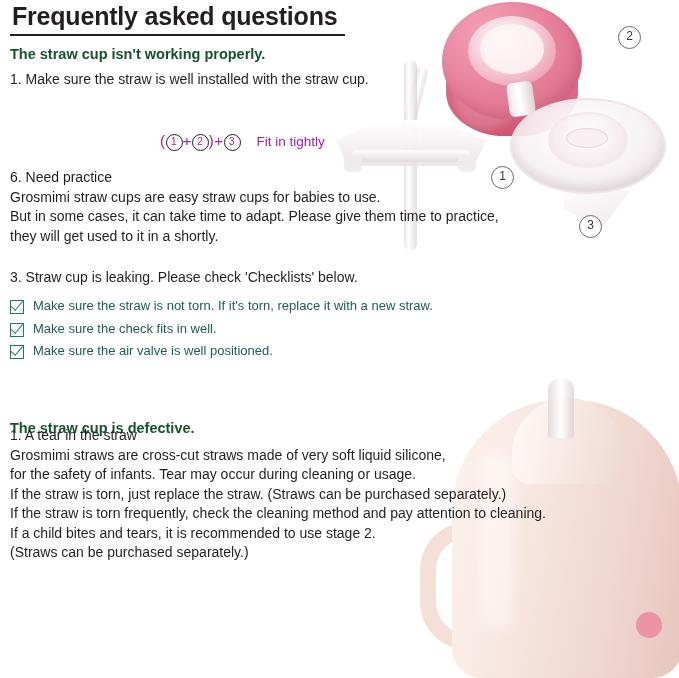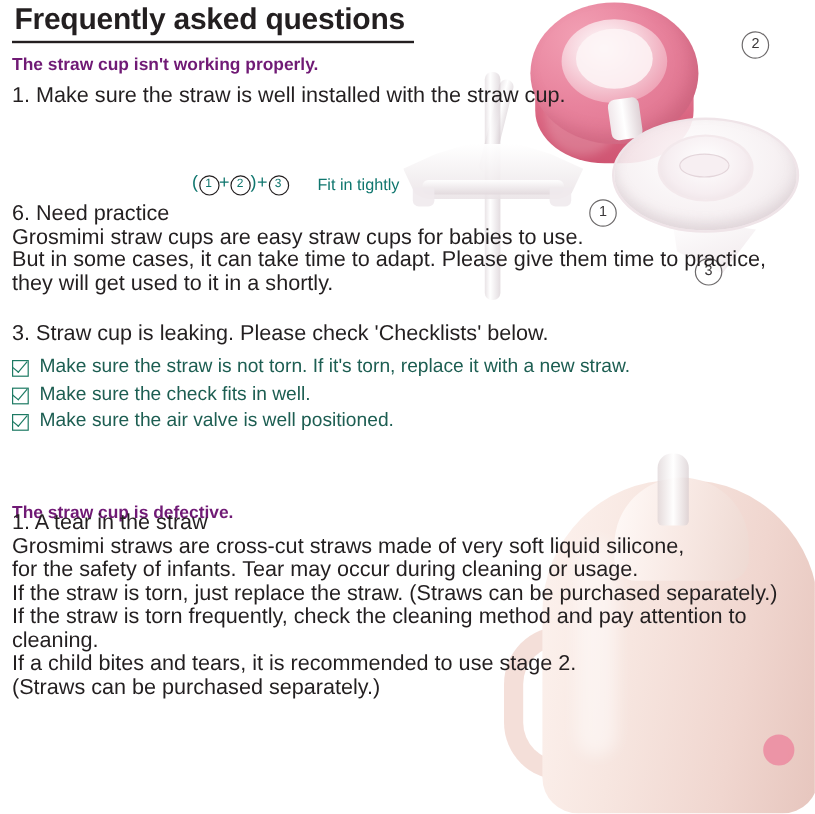--- a/index.html
+++ b/index.html
@@ -286,65 +286,65 @@
     top: 34px;
     width: 335px;
     height: 2px;
     background: #231f20;
   }
   .heading {
     position: absolute;
     left: 10px;
     font-size: 14.5px;
     font-weight: bold;
-    color: #701a75;
+    color: #14532d;
   }
   .h-straw { top: 46px; }
   .h-defect { top: 420px; }
 
   .para {
     position: absolute;
     left: 10px;
-    font-size: 18px;
+    font-size: 14px;
     line-height: 19.5px;
     color: #231f20;
     white-space: pre-line;
   }
   .p1 { top: 70px; }
   .p2 { top: 168px; }
   .p3 { top: 268px; }
   .p4 { top: 426px; }
   .p5 { top: 588px; }
 
   .fit-row {
     position: absolute;
     left: 160px;
-    top: 144px;
+    top: 132px;
     display: flex;
     align-items: center;
-    gap: 0;
+    gap: 16px;
     font-size: 14px;
-    color: #0f766e;
+    color: #a21caf;
   }
   .fit-formula {
     letter-spacing: 0.5px;
     font-size: 15px;
   }
   .circ {
     display: inline-block;
     width: 15px;
     height: 15px;
     border: 1.2px solid #231f20;
     border-radius: 50%;
     font-size: 10px;
     line-height: 13px;
     text-align: center;
     vertical-align: 1px;
   }
-  .fit-label { font-size: 13.5px; margin-left: 24px; }
+  .fit-label { font-size: 13.5px; }
 
   .checklist {
     position: absolute;
     left: 10px;
     top: 298px;
     width: 640px;
   }
   .check-item {
     display: flex;
     align-items: flex-start;
@@ -365,21 +365,21 @@
     position: absolute;
     left: 1.5px;
     top: -3px;
     width: 6px;
     height: 11px;
     border-right: 1.6px solid #1d7a63;
     border-bottom: 1.6px solid #1d7a63;
     transform: rotate(40deg);
   }
   .check-text {
-    font-size: 16px;
+    font-size: 13px;
     line-height: 16px;
     color: #1d5e52;
   }
 </style>
 </head>
 <body>
 
 <div class="page">
 
   <div class="art">

